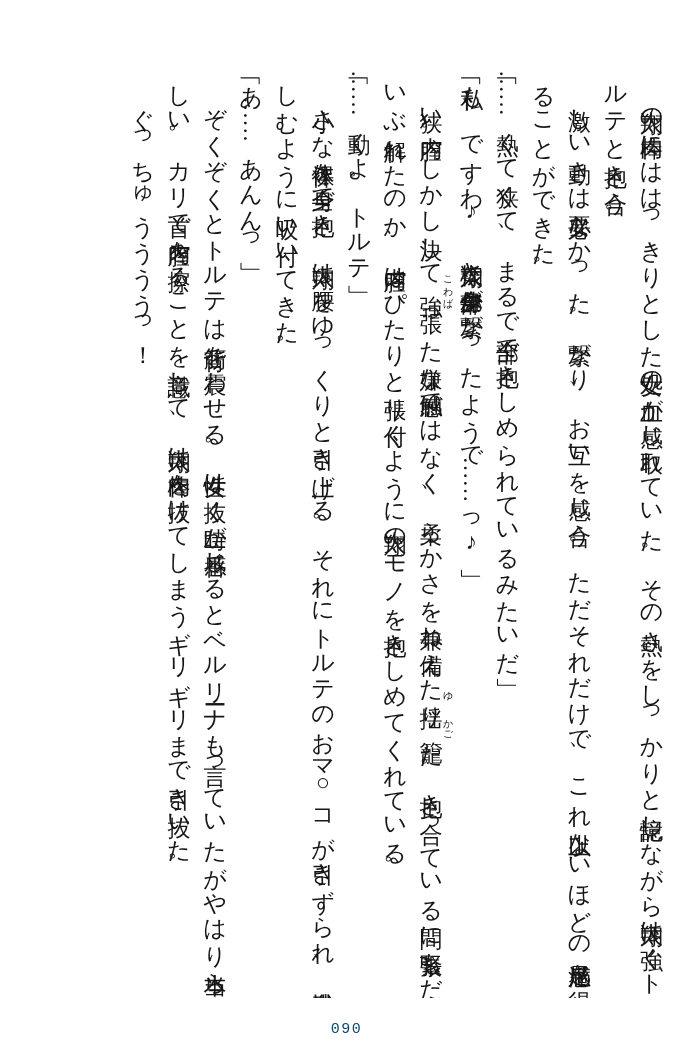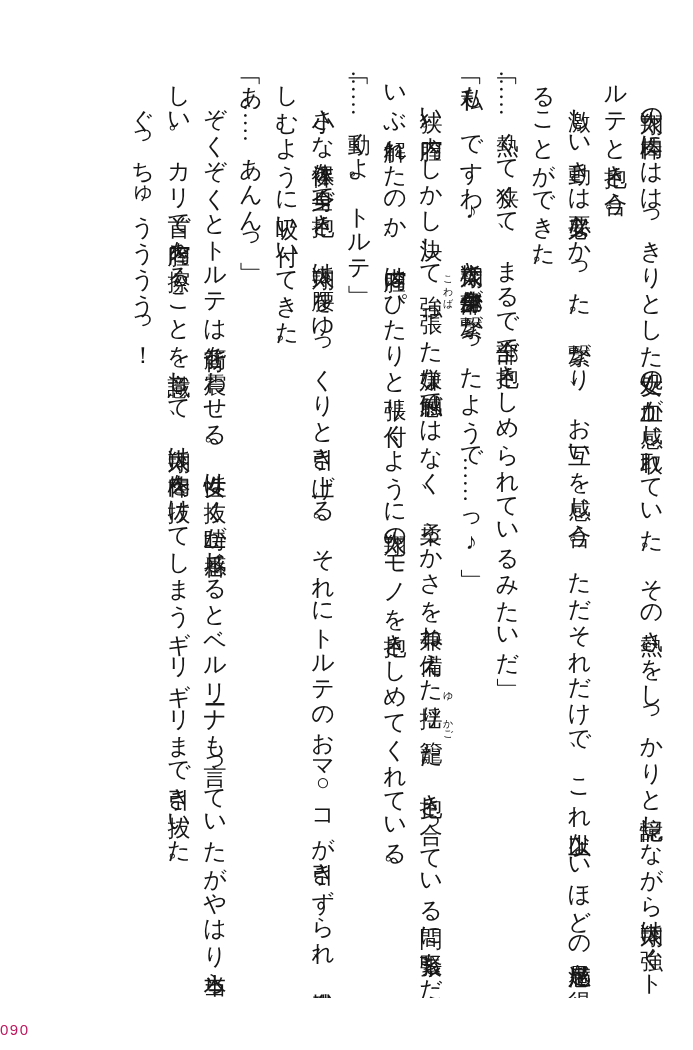--- a/index.html
+++ b/index.html
@@ -40,24 +40,25 @@
   ruby rt {
     font-size: 10px;
     letter-spacing: 0;
     color: #161616;
   }
   .page-number {
     position: absolute;
     left: 0;
     right: 0;
     bottom: 12px;
+    text-align: center;
     font-size: 15px;
     letter-spacing: 1.5px;
-    color: #be185d;
-    font-family: Liberation Sans, sans-serif;
+    color: #0c4a6e;
+    font-family: Liberation Mono, monospace;
   }
 </style>
 </head>
 <body>
 
 <div class="page">
   <div class="text-block">
       <p class="indent">翔太の肉棒にははっきりとした処女の血が感じ取れていた。その熱さをしっかりと記憶しながら翔太は強くトルテと抱き合う。</p>
       <p class="indent">激しい動きは必要なかった。繋がり、お互いを感じ合う。ただそれだけで、これ以上ないほどの満足感を得ることができた。</p>
       <p>「……熱くて狭くて、まるで全部で抱きしめられているみたいだ」</p>

